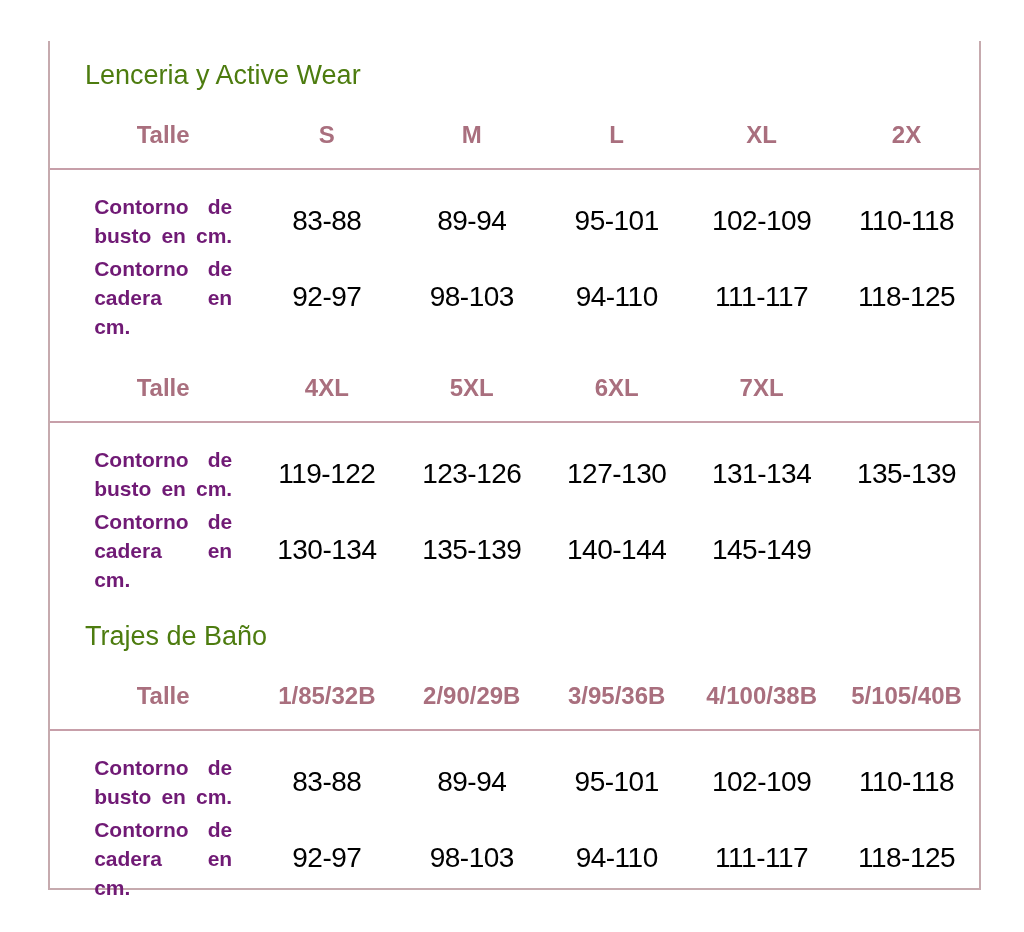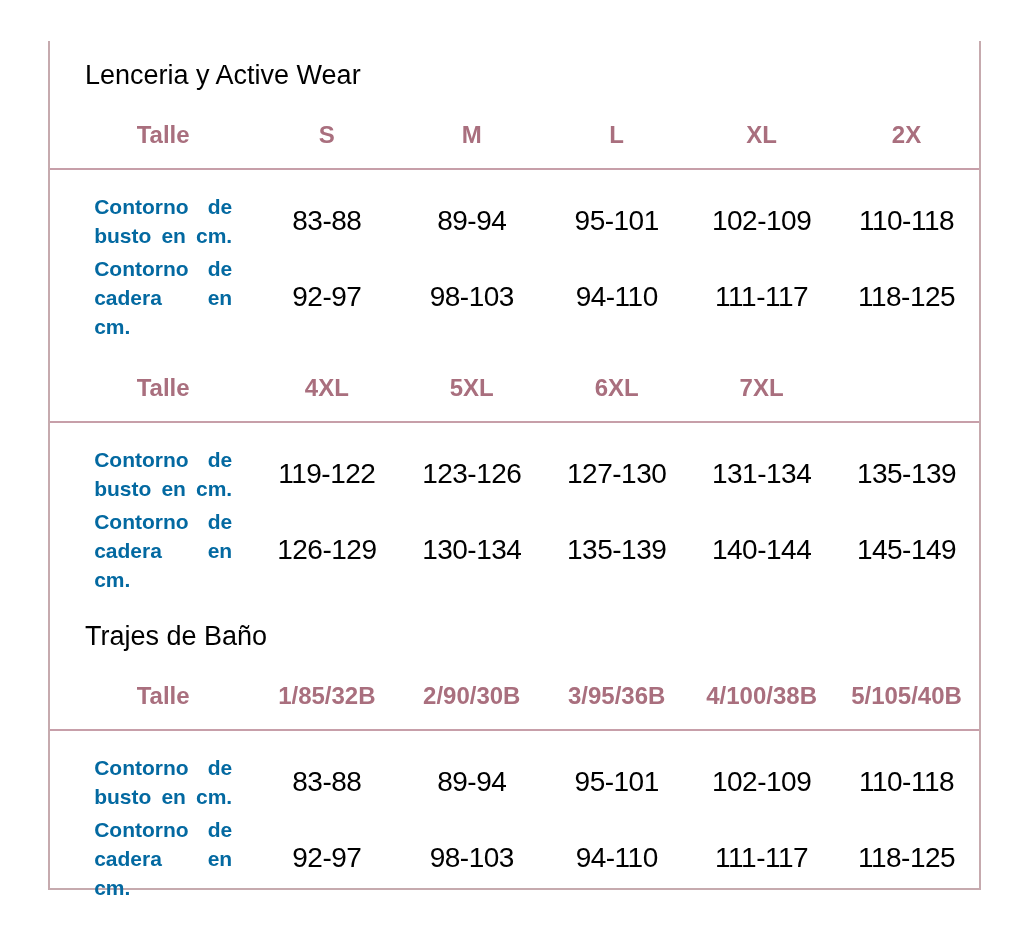--- a/index.html
+++ b/index.html
@@ -24,21 +24,21 @@
     border-right: 2px solid #c6aaae;
     border-bottom: 2px solid #c6aaae;
     background: #ffffff;
   }
   .section-title {
     margin: 0;
     padding: 0 0 0 35px;
     font-size: 27px;
     line-height: 33px;
     font-weight: 400;
-    color: #000000;
+    color: #4d7c0f;
   }
   .mt-title1 { margin-top: 18px; }
   .mt-title2 { margin-top: 40px; }
 
   .hdr-row {
     display: flex;
     align-items: center;
     line-height: 31px;
   }
   .t1h { margin-top: 27px; }
@@ -72,21 +72,21 @@
   }
   .row-a { margin-top: 21px; }
   .row-b { margin-top: 16px; }
 
   .row-label {
     width: 138px;
     margin: 0 auto;
     font-size: 21px;
     line-height: 29px;
     font-weight: 700;
-    color: #0369a1;
+    color: #701a75;
   }
   .lbl-line {
     text-align: justify;
     text-align-last: justify;
   }
   .value {
     font-size: 28px;
     color: #000000;
     letter-spacing: -0.5px;
   }
@@ -159,33 +159,32 @@
     <div class="c-data value">135-139</div>
   </div>
 
   <div class="row row-b">
     <div class="c-label">
       <div class="row-label">
         <div class="lbl-line">Contorno de</div>
         <div class="lbl-line">cadera en cm.</div>
       </div>
     </div>
-    <div class="c-data value">126-129</div>
     <div class="c-data value">130-134</div>
     <div class="c-data value">135-139</div>
     <div class="c-data value">140-144</div>
     <div class="c-data value">145-149</div>
   </div>
 
   <h2 class="section-title mt-title2">Trajes de Baño</h2>
 
   <div class="hdr-row t3h">
     <div class="c-label hdr">Talle</div>
     <div class="c-data hdr">1/85/32B</div>
-    <div class="c-data hdr">2/90/30B</div>
+    <div class="c-data hdr">2/90/29B</div>
     <div class="c-data hdr">3/95/36B</div>
     <div class="c-data hdr">4/100/38B</div>
     <div class="c-data hdr">5/105/40B</div>
   </div>
   <div class="rule"></div>
 
   <div class="row row-a">
     <div class="c-label">
       <div class="row-label">
         <div class="lbl-line">Contorno de</div>

